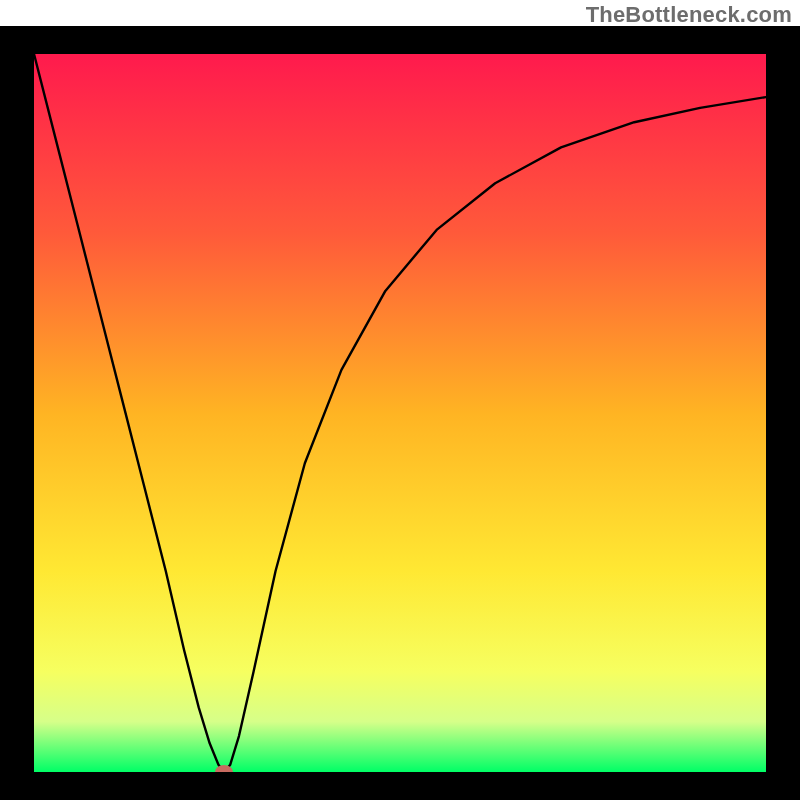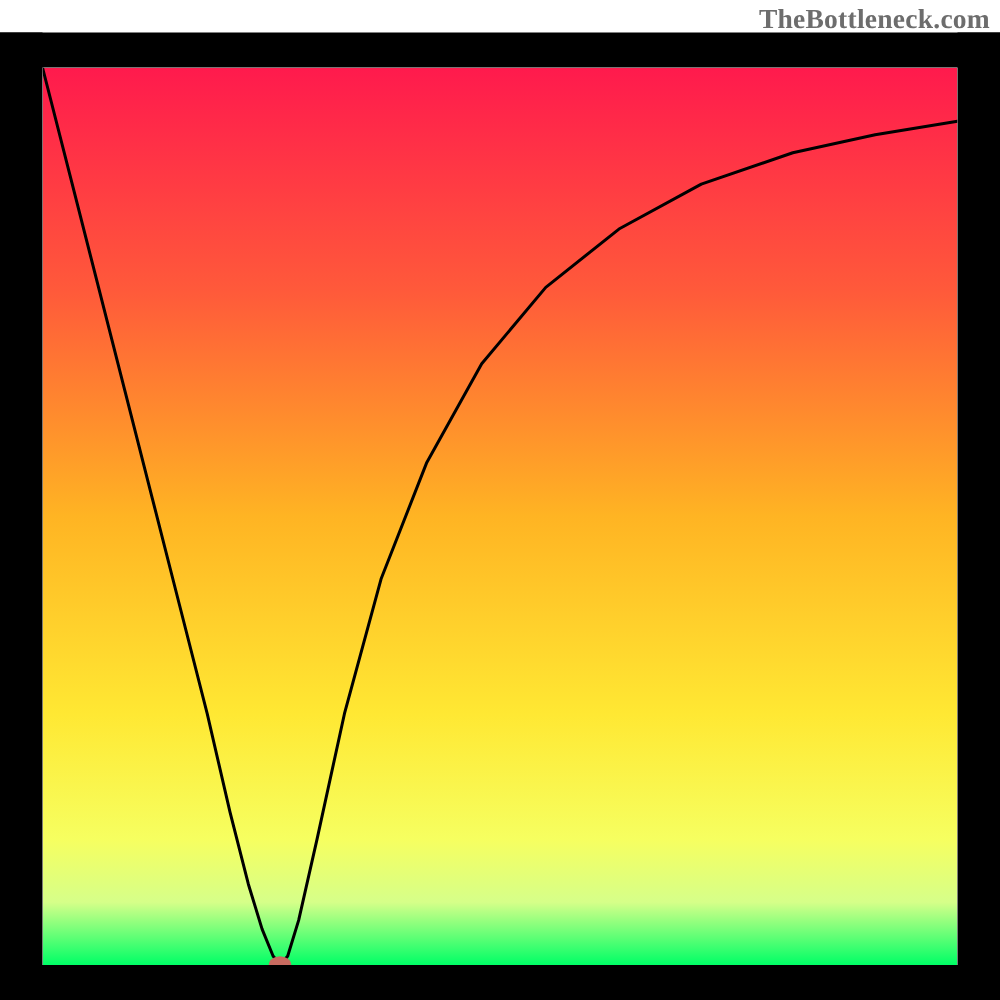--- a/index.html
+++ b/index.html
@@ -18,21 +18,20 @@
   }
   .watermark {
     position: absolute;
     top: 2px;
     right: 8px;
     font-size: 22px;
     font-weight: 600;
     color: #6d6d6d;
     letter-spacing: 0.2px;
     z-index: 10;
-    font-family: Liberation Serif, serif;
   }
   .border-top, .border-bottom {
     position: absolute;
     left: 0;
     width: 800px;
     height: 28px;
     background: #000;
     z-index: 5;
   }
   .border-top { top: 26px; }

